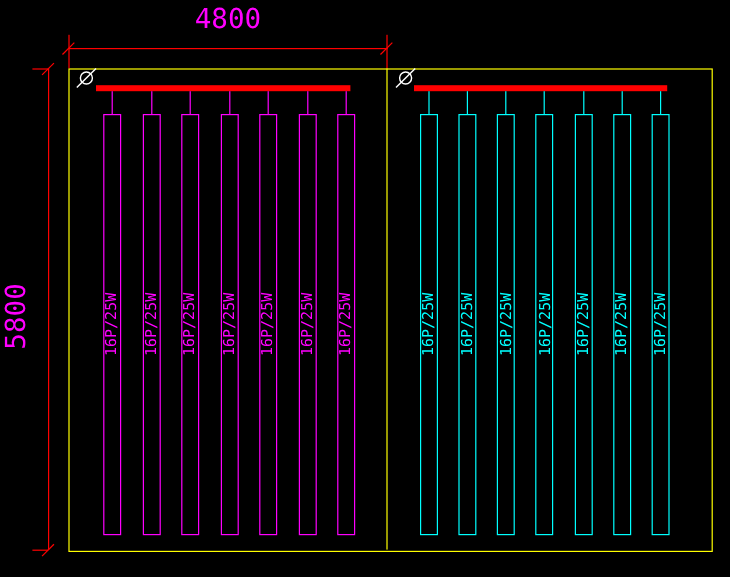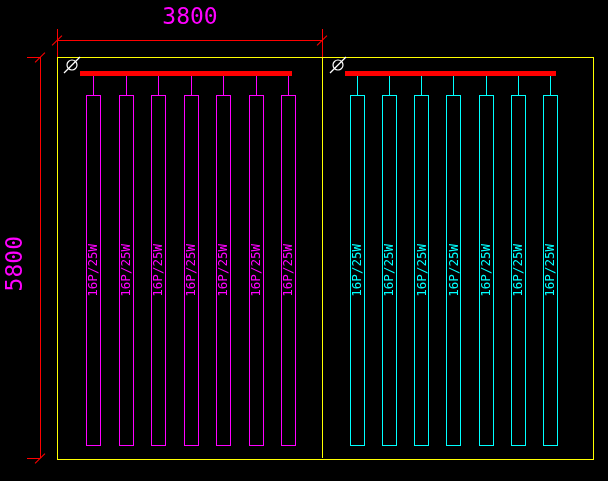--- a/index.html
+++ b/index.html
@@ -49,21 +49,21 @@
 </head>
 <body>
 
 <div class="canvas">
 
   <div class="abs dimline-h"></div>
   <div class="abs ext-v e1"></div>
   <div class="abs ext-v e2"></div>
   <div class="abs tick t-tl"></div>
   <div class="abs tick t-tr"></div>
-  <div class="abs dim-text dim-text-top">3800</div>
+  <div class="abs dim-text dim-text-top">4800</div>
 
   <div class="abs dimline-v"></div>
   <div class="abs ext-h e3"></div>
   <div class="abs ext-h e4"></div>
   <div class="abs tick t-lt"></div>
   <div class="abs tick t-lb"></div>
   <div class="abs dim-text dim-text-left">5800</div>
 
   <div class="abs border-rect"></div>
   <div class="abs divider"></div>

